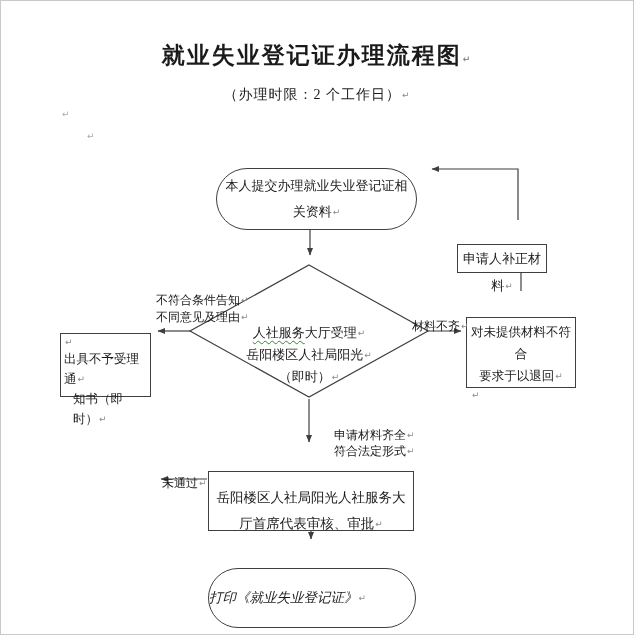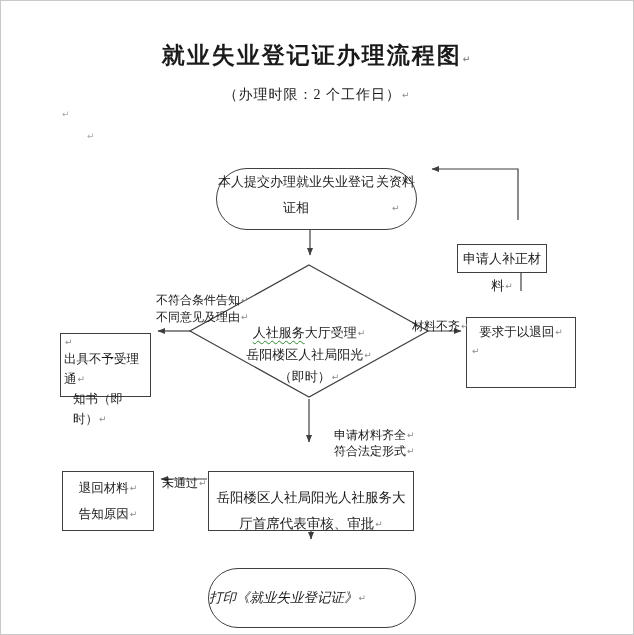--- a/index.html
+++ b/index.html
@@ -6,21 +6,21 @@
   .page{
     position:relative;width:634px;height:635px;background:#ffffff;
     border:1px solid #c9c9c9;box-sizing:border-box;overflow:hidden;
     font-family:"Liberation Serif","DejaVu Serif",serif;color:#1a1a1a;
   }
   .layer{position:absolute;left:0;top:0;pointer-events:none;}
   .abs{position:absolute;box-sizing:border-box;margin-top:24px;}
   .title{left:0;right:0;top:15px;text-align:center;font-size:23px;font-weight:bold;letter-spacing:2px;white-space:nowrap;}
   .subtitle{left:0;right:0;top:61px;text-align:center;font-size:14px;letter-spacing:1px;white-space:nowrap;}
   .node{border:1px solid #3f3f3f;background:#fff;text-align:center;}
-  .stadium{border-radius:31px;display:flex;flex-direction:row;justify-content:center;}
+  .stadium{border-radius:31px;display:flex;flex-direction:column;justify-content:center;}
   .stadium2{border-radius:30px;display:flex;align-items:center;justify-content:flex-start;font-style:italic;}
   .ln{display:block;}
   .rm{color:#8a8a8a;font-size:9px;font-family:"DejaVu Sans",sans-serif;vertical-align:1px;margin-left:1px;}
   .stray{color:#a9a9a9;font-size:9px;font-family:"DejaVu Sans",sans-serif;}
   .wavy{text-decoration:underline wavy #2e8b2e;text-decoration-thickness:1px;text-underline-offset:3px;}
   .lbl{font-size:12px;line-height:17px;white-space:nowrap;text-align:center;}
   .diamond-text{font-size:13px;line-height:22px;text-align:center;}
 </style>
 </head>
 <body>
@@ -74,20 +74,21 @@
     <span class="ln"><span>（即时）</span><span class="rm">↵</span></span>
   </div>
 
   <div class="abs node" style="left:59px;top:308px;width:91px;height:64px;font-size:12.5px;line-height:20px;text-align:left;padding:1px 3px;">
     <span class="ln" style="line-height:14px;"><span class="rm">↵</span></span>
     <span class="ln"><span>出具不予受理通</span><span class="rm">↵</span></span>
     <span class="ln" style="padding-left:9px;"><span>知书（即时）</span><span class="rm">↵</span></span>
   </div>
 
   <div class="abs node" style="left:465px;top:292px;width:110px;height:71px;font-size:12.5px;line-height:22px;padding-top:3px;">
+    <span class="ln">对未提供材料不符合</span>
     <span class="ln"><span>要求于以退回</span><span class="rm">↵</span></span>
     <span class="ln" style="text-align:left;padding-left:4px;line-height:16px;"><span class="rm">↵</span></span>
   </div>
 
   <div class="abs lbl" style="left:155px;top:267px;">
     <span class="ln"><span>不符合条件告知</span><span class="rm">↵</span></span>
     <span class="ln"><span>不同意见及理由</span><span class="rm">↵</span></span>
   </div>
 
   <div class="abs lbl" style="left:411px;top:293px;">
@@ -101,22 +102,18 @@
 
   <div class="abs lbl" style="left:161px;top:450px;">
     <span>未通过</span><span class="rm">↵</span>
   </div>
 
   <div class="abs node" style="left:207px;top:446px;width:206px;height:60px;font-size:13.5px;line-height:26px;padding-top:13px;">
     <span class="ln">岳阳楼区人社局阳光人社服务大</span>
     <span class="ln"><span>厅首席代表审核、审批</span><span class="rm">↵</span></span>
   </div>
 
-  <div class="abs node" style="left:61px;top:446px;width:92px;height:60px;font-size:12.5px;line-height:26px;padding-top:3px;">
-    <span class="ln"><span>退回材料</span><span class="rm">↵</span></span>
-    <span class="ln"><span>告知原因</span><span class="rm">↵</span></span>
-  </div>
 
   <div class="abs node stadium2" style="left:207px;top:543px;width:208px;height:60px;font-size:13.5px;">
     <span><span>打印《就业失业登记证》</span><span class="rm">↵</span></span>
   </div>
 
 </div>
 
 </body></html>

